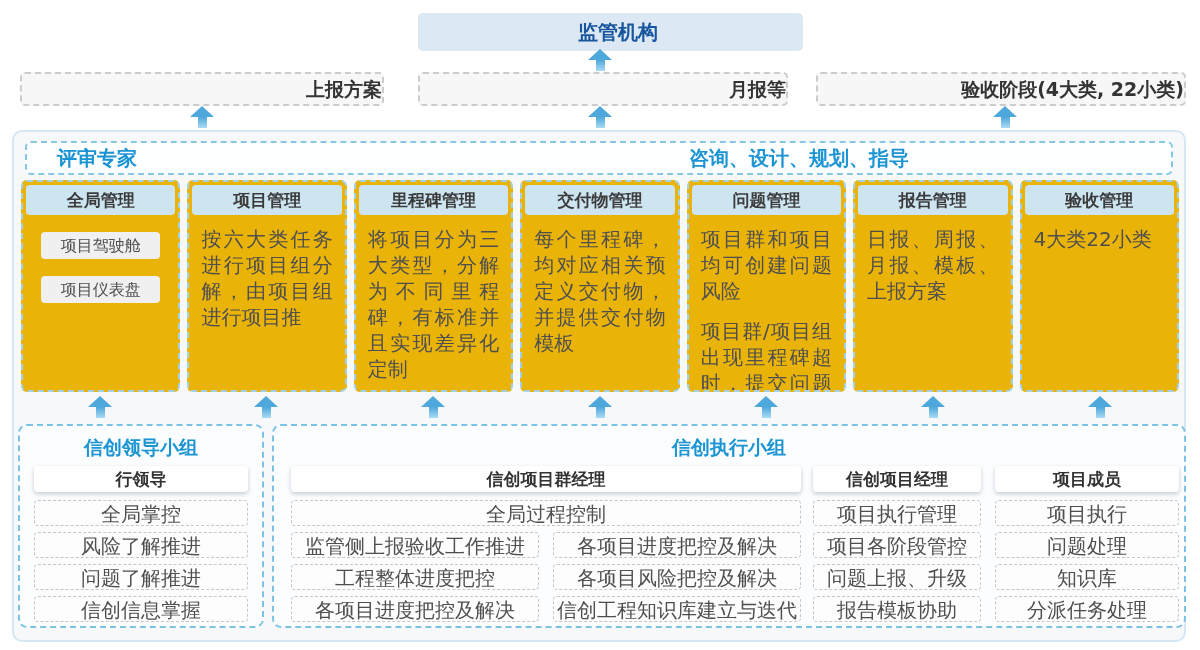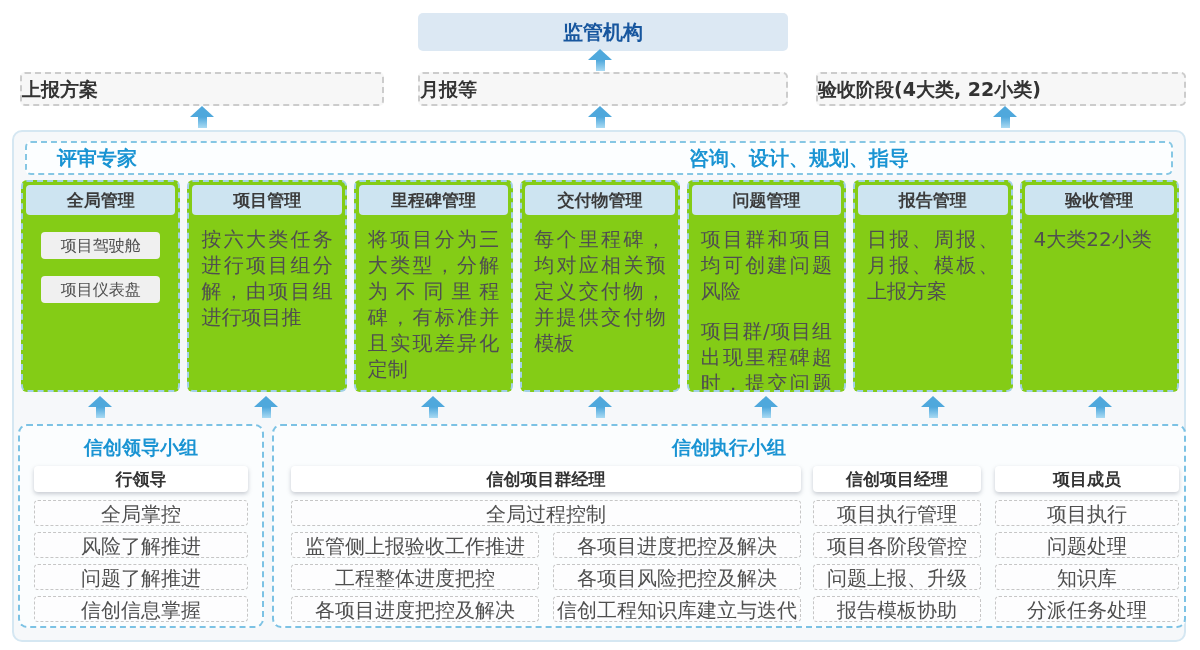--- a/index.html
+++ b/index.html
@@ -2,32 +2,32 @@
 <html><head>
 <meta charset="utf-8">
 <style>
   html,body { margin:0; padding:0; }
   body {
     width:1200px; height:650px; position:relative;
     background:#ffffff;
     font-family:"DejaVu Sans","Liberation Sans",sans-serif;
     overflow:hidden;
   }
-  .abs { position:absolute; }
+  .abs { position:absolute;padding-left:15px; }
 
   
   .box-top {
     background:#dce8f3; color:#17569e; font-weight:bold; font-size:20px;
     text-align:center; border-radius:5px;
   }
 
   
   .dash-top {
     background:#f7f7f7; border:2px dashed #cccccc; border-radius:5px;
-    color:#333333; font-weight:bold; font-size:19px; text-align:left;
+    color:#333333; font-weight:bold; font-size:19px; text-align:right;
     box-sizing:border-box;
   }
 
   
   .arrow { position:absolute; width:24px; height:22px; }
   .arrow-head {
     width:0; height:0;
     border-left:12px solid transparent; border-right:12px solid transparent;
     border-bottom:11px solid #4fa8dc;
   }
@@ -55,21 +55,21 @@
   }
   .band-label.l { left:30px; }
   .band-label.r { left:662px; }
 
   
   .cols {
     position:absolute; left:7px; top:48px; width:1158px; height:212px;
     display:flex; gap:7px;
   }
   .col {
-    flex:1; background:#84cc16; border:2px dashed #a2d1e8; border-radius:6px;
+    flex:1; background:#eab308; border:2px dashed #a2d1e8; border-radius:6px;
     box-sizing:border-box; overflow:hidden;
   }
   .col-header {
     margin:3px; height:30px; line-height:30px; background:#cde4f1;
     border-radius:4px; text-align:center; font-weight:bold; font-size:17px;
     color:#3b3b3b;
   }
   .col-body {
     padding:8px 12px 0; font-size:20px; color:#4f4f4f; line-height:26px;
     text-align:justify;

